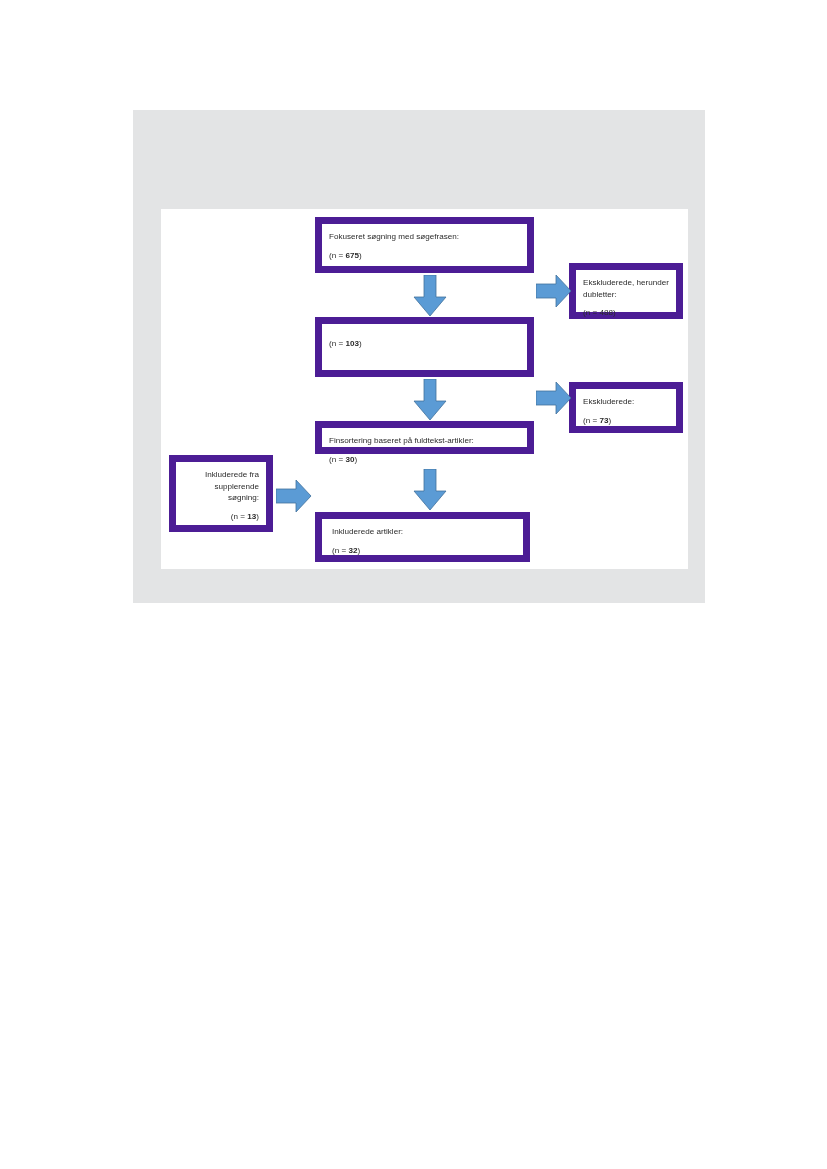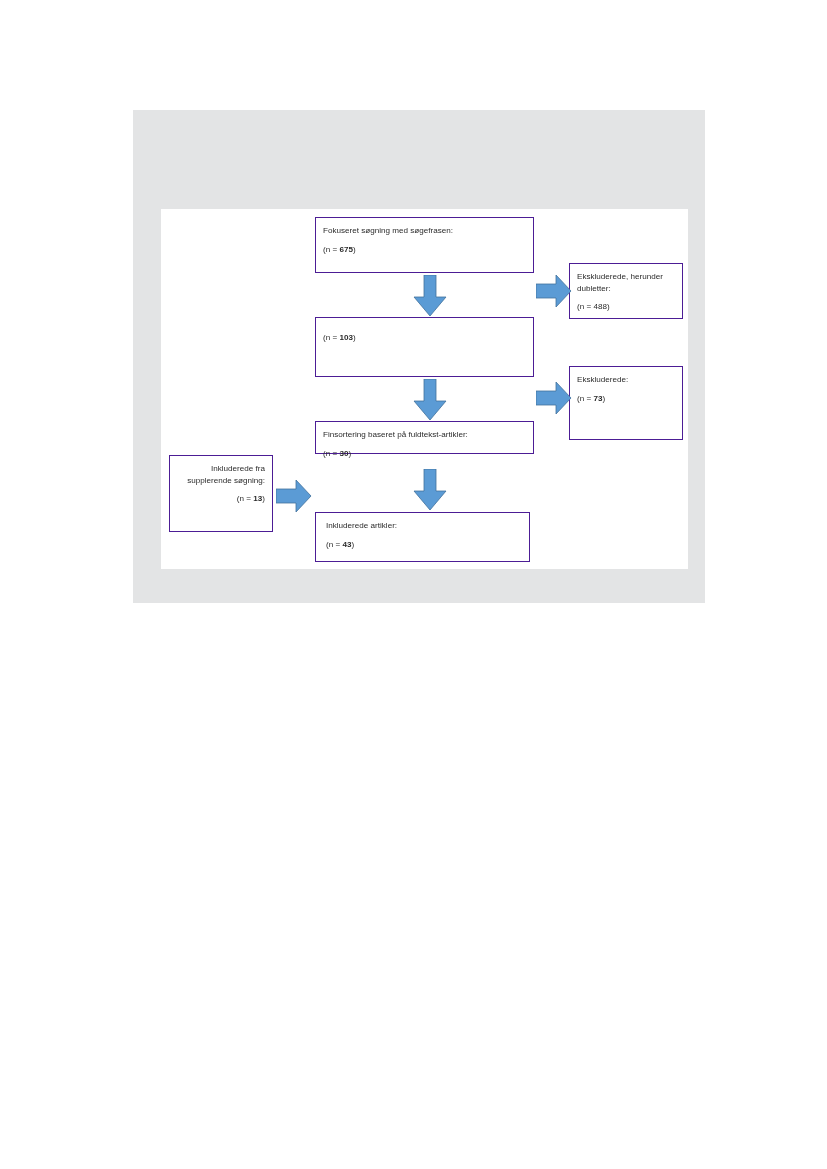--- a/index.html
+++ b/index.html
@@ -32,21 +32,21 @@
     top: 209px;
     width: 527px;
     height: 360px;
     background: #ffffff;
   }
 
   
   .node {
     position: absolute;
     box-sizing: border-box;
-    border: 1px solid #4c1d95;
+    border: 7px solid #4c1d95;
     background: #ffffff;
     color: #2b2b2b;
     font-size: 8.1px;
     line-height: 1.45;
     padding: 7px 7px 6px 7px;
   }
   .node .line {
     display: block;
     white-space: normal;
   }
@@ -60,21 +60,21 @@
   .node .count.plain b { font-weight: normal; }
 
   
   #node-search      { left: 315px; top: 217px; width: 219px; height: 56px; }
   #node-coarse      { left: 315px; top: 317px; width: 219px; height: 60px; }
   #node-fine        { left: 315px; top: 421px; width: 219px; height: 33px; }
   #node-included    { left: 315px; top: 512px; width: 215px; height: 50px; padding-left: 10px; }
 
   
   #node-excl-1      { left: 569px; top: 263px; width: 114px; height: 56px; }
-  #node-excl-2      { left: 569px; top: 366px; width: 114px; height: 74px; }
+  #node-excl-2      { left: 569px; top: 382px; width: 114px; height: 51px; }
 
   
   #node-suppl       { left: 169px; top: 455px; width: 104px; height: 77px; text-align: right; }
 
   
   .arrow { position: absolute; }
   .arrow svg { display: block; }
 
   #arrow-down-1 { left: 412px; top: 275px; }
   #arrow-down-2 { left: 412px; top: 379px; }
@@ -99,21 +99,21 @@
   <span class="count"><span>(n = </span><b>103</b><span>)</span></span>
 </div>
 
 <div class="node" id="node-fine">
   <span class="line">Finsortering baseret på fuldtekst-artikler:</span>
   <span class="count"><span>(n = </span><b>30</b><span>)</span></span>
 </div>
 
 <div class="node" id="node-included">
   <span class="line">Inkluderede artikler:</span>
-  <span class="count"><span>(n = </span><b>43</b><span>)</span></span>
+  <span class="count"><span>(n = </span><b>32</b><span>)</span></span>
 </div>
 
 <div class="node" id="node-excl-1">
   <span class="line">Ekskluderede, herunder dubletter:</span>
   <span class="count plain"><span>(n = </span><b>488</b><span>)</span></span>
 </div>
 
 <div class="node" id="node-excl-2">
   <span class="line">Ekskluderede:</span>
   <span class="count"><span>(n = </span><b>73</b><span>)</span></span>

